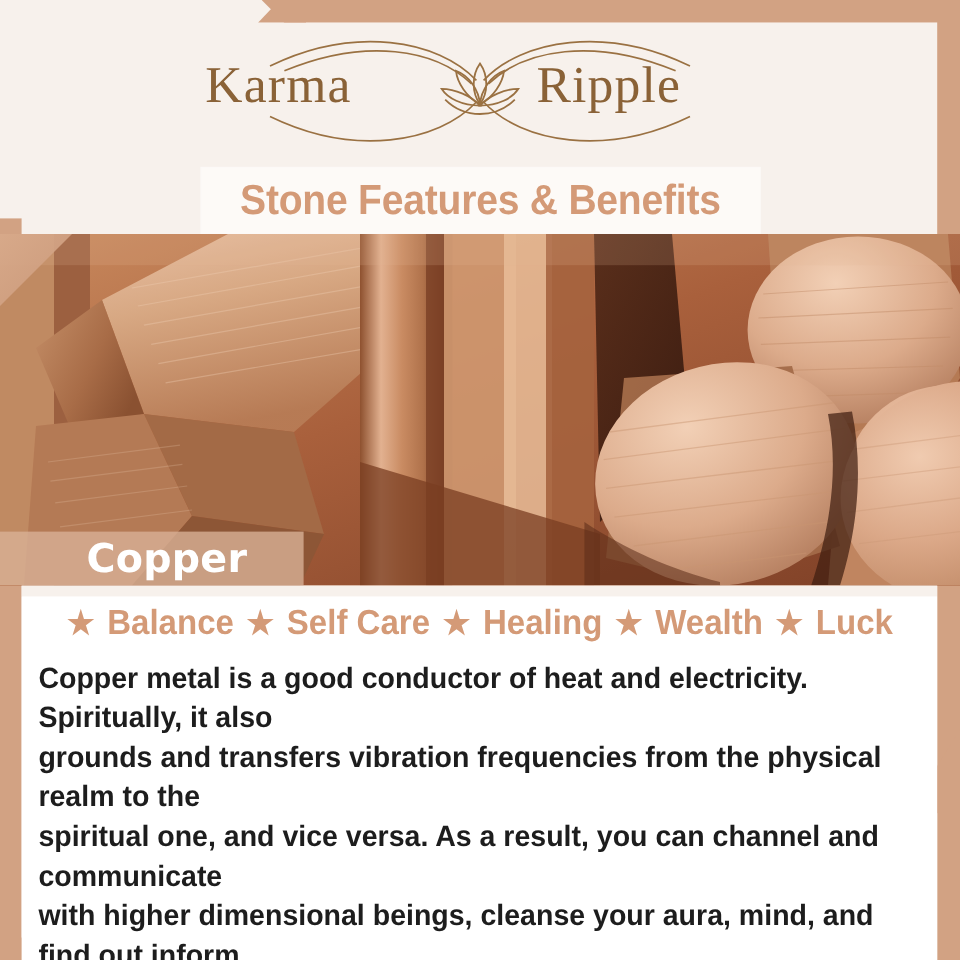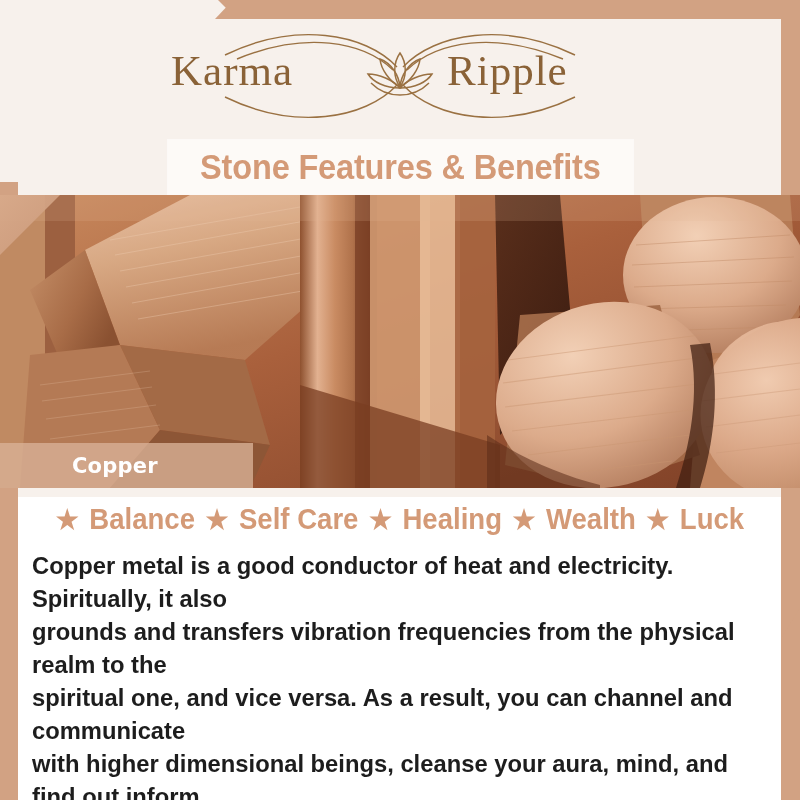--- a/index.html
+++ b/index.html
@@ -96,21 +96,21 @@
 
   .photo-label{
     position:absolute;left:0;bottom:0;width:253px;height:45px;
     background:rgba(216,176,150,.80);
     display:flex;align-items:center;
   }
   .photo-label-text{
     margin-left:72px;
     color:#ffffff;
     font-weight:bold;
-    font-size:21px;
+    font-size:33px;
     letter-spacing:.2px;
     font-family:"DejaVu Sans",sans-serif;
   }
 
   
   .content{
     position:absolute;left:18px;top:497px;width:763px;height:348px;
     background:#ffffff;
   }
   .strip-above{

